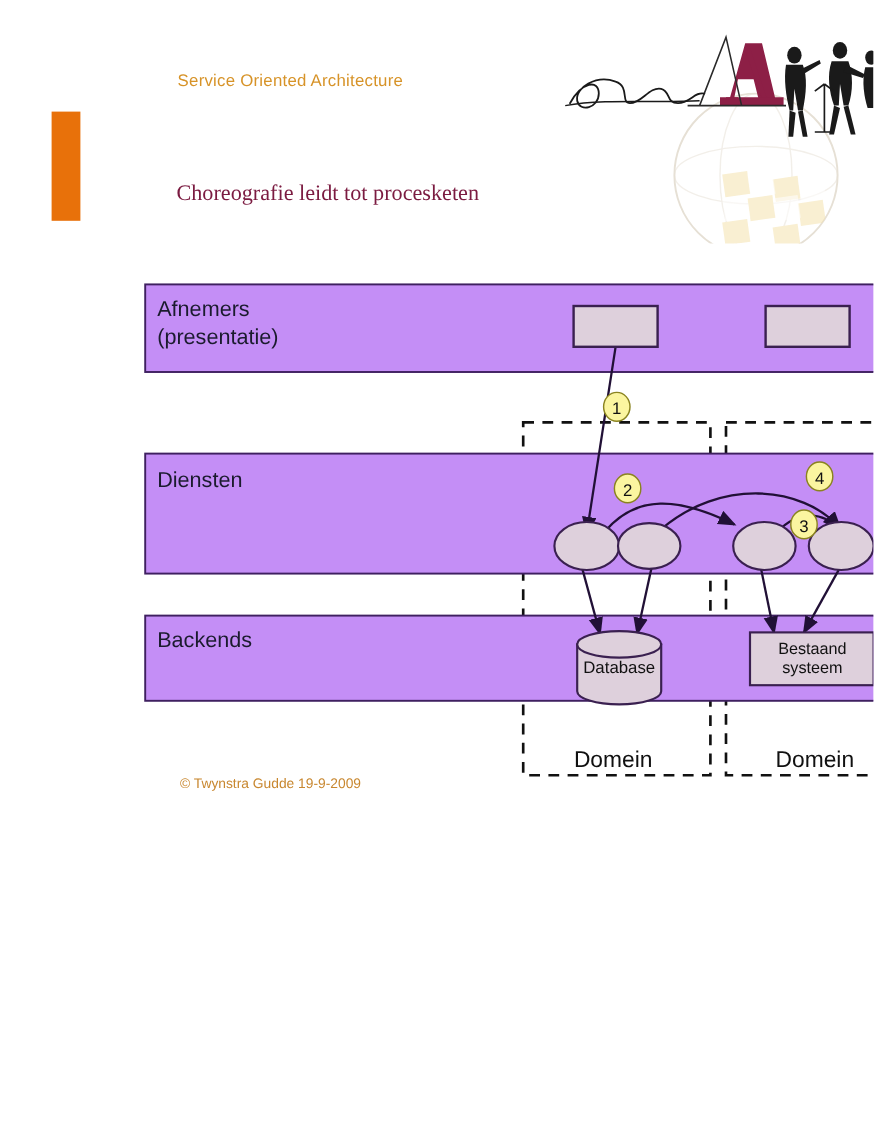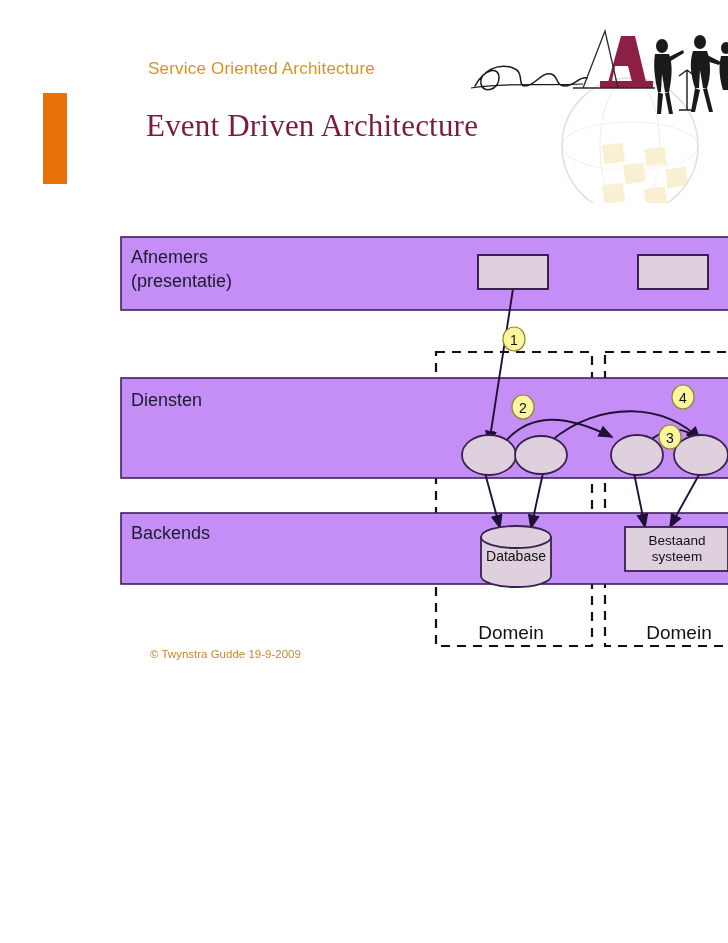--- a/index.html
+++ b/index.html
@@ -5,21 +5,21 @@
   html,body{margin:0;padding:0;background:#ffffff;}
   body{width:728px;height:943px;position:relative;overflow:hidden;
        font-family:"Liberation Sans",sans-serif;}
 
   .slide{position:absolute;left:0;top:0;width:728px;height:943px;background:#fff;}
 
   
   #logo-graphic{position:absolute;left:455px;top:18px;width:273px;height:185px;}
   #orange-bar{position:absolute;left:43px;top:93px;width:24px;height:91px;
               background:#e8710a;}
-  #eyebrow{position:absolute;left:148px;top:59px;font-size:17px;color:#d79328;
+  #eyebrow{position:absolute;left:148px;top:59px;font-size:14px;color:#d79328;
            letter-spacing:.2px;white-space:nowrap;}
   #main-title{position:absolute;left:146px;top:108px;font-size:31px;color:#7b1b41;
               font-family:"Liberation Serif",serif;white-space:nowrap;letter-spacing:.2px;}
   #subtitle{position:absolute;left:147px;top:152px;font-size:18.5px;color:#7b1b41;
             font-family:"Liberation Serif",serif;white-space:nowrap;}
 
   
   #diagram{position:absolute;left:0;top:0;width:728px;height:700px;}
 
   #footer{position:absolute;left:150px;top:648px;font-size:11.5px;color:#c8872f;
@@ -90,21 +90,21 @@
       <path d="M232 52 L232 92 M224 92 L240 92 M232 52 L224 58 M232 52 L240 58"></path>
     </g>
     <g fill="#1a1a1a">
       <ellipse cx="271" cy="30" rx="5" ry="6"></ellipse>
       <path d="M266 38 C263 50 265 62 268 72 L273 72 L273 38 Z"></path>
     </g>
   </svg>
 
   <div id="orange-bar"></div>
   <div id="eyebrow">Service Oriented Architecture</div>
-  <div id="main-title">Event Driven Architecture</div>
+  <div id="subtitle">Choreografie leidt tot procesketen</div>
 
   <svg id="diagram" viewBox="0 0 728 700" xmlns="http://www.w3.org/2000/svg">
     <defs>
       <marker id="arrowhead" markerWidth="9" markerHeight="9" refX="7" refY="3.2" orient="auto" markerUnits="strokeWidth">
         <path d="M0,0 L8,3.2 L0,6.4 z" fill="#211036"></path>
       </marker>
     </defs>
 
     <rect x="436" y="352" width="156" height="294" fill="none" stroke="#111111" stroke-width="2.2" stroke-dasharray="9,7"></rect>
     <rect x="605" y="352" width="152" height="294" fill="none" stroke="#111111" stroke-width="2.2" stroke-dasharray="9,7"></rect>

